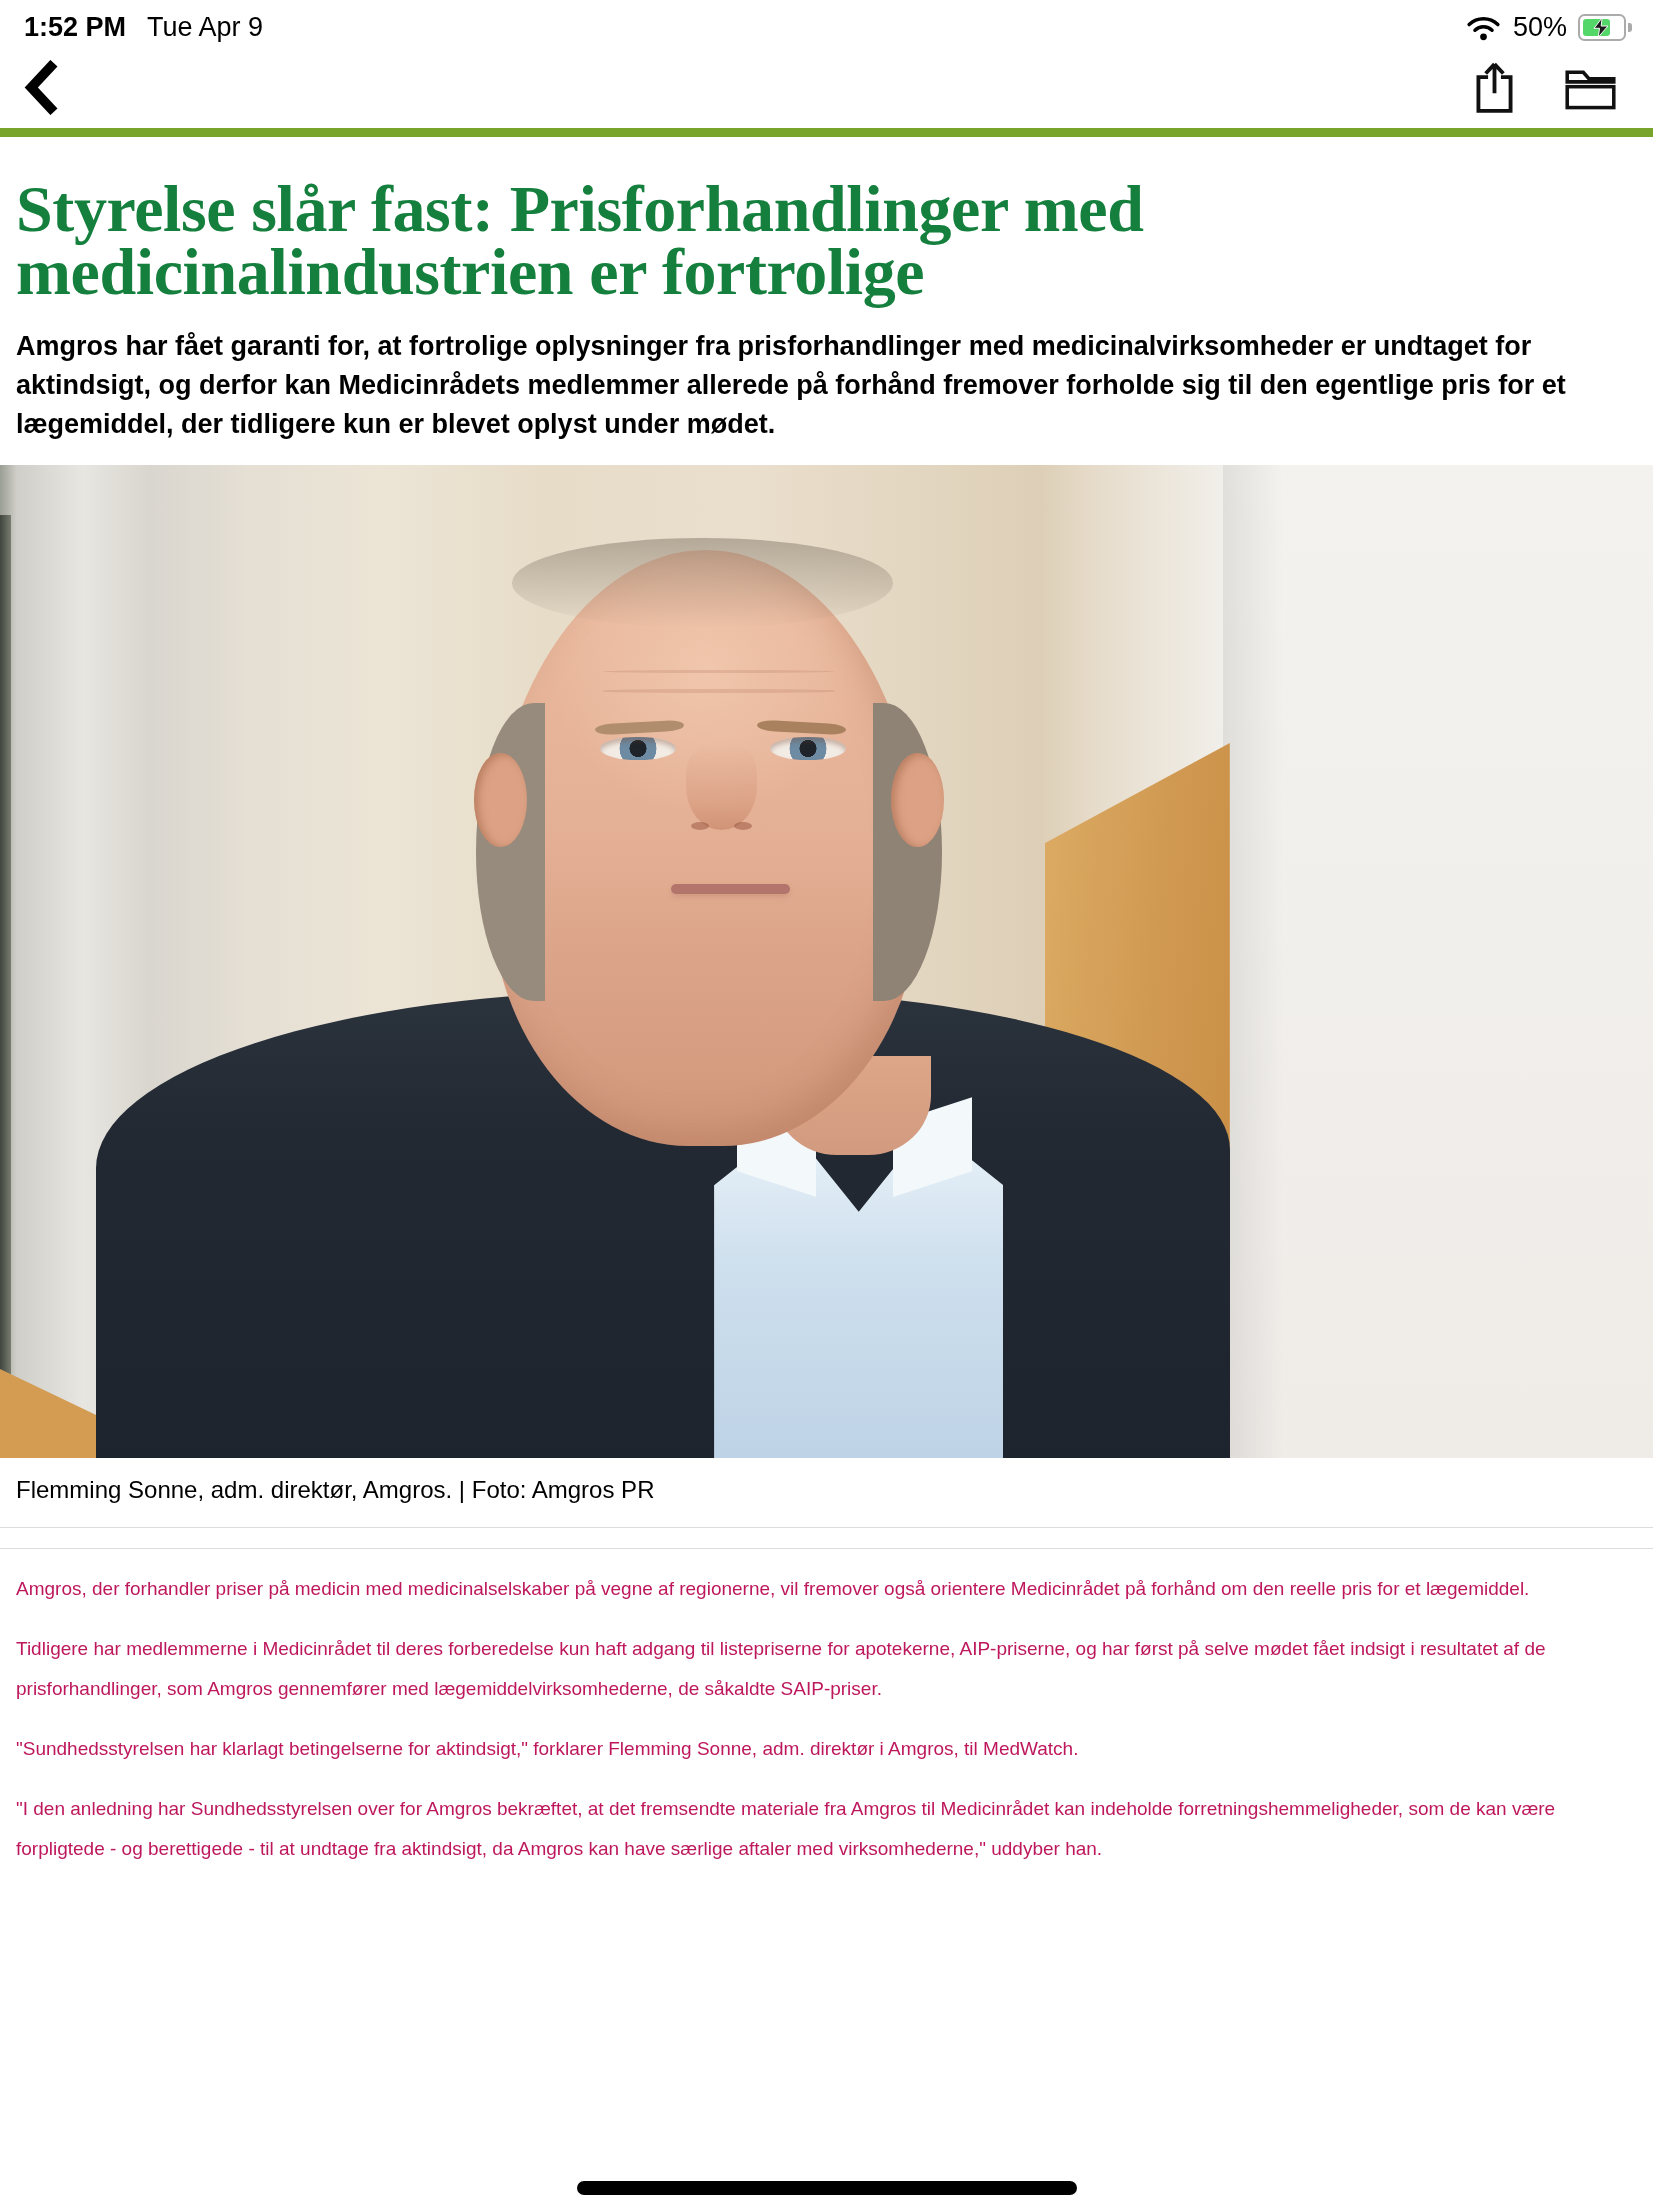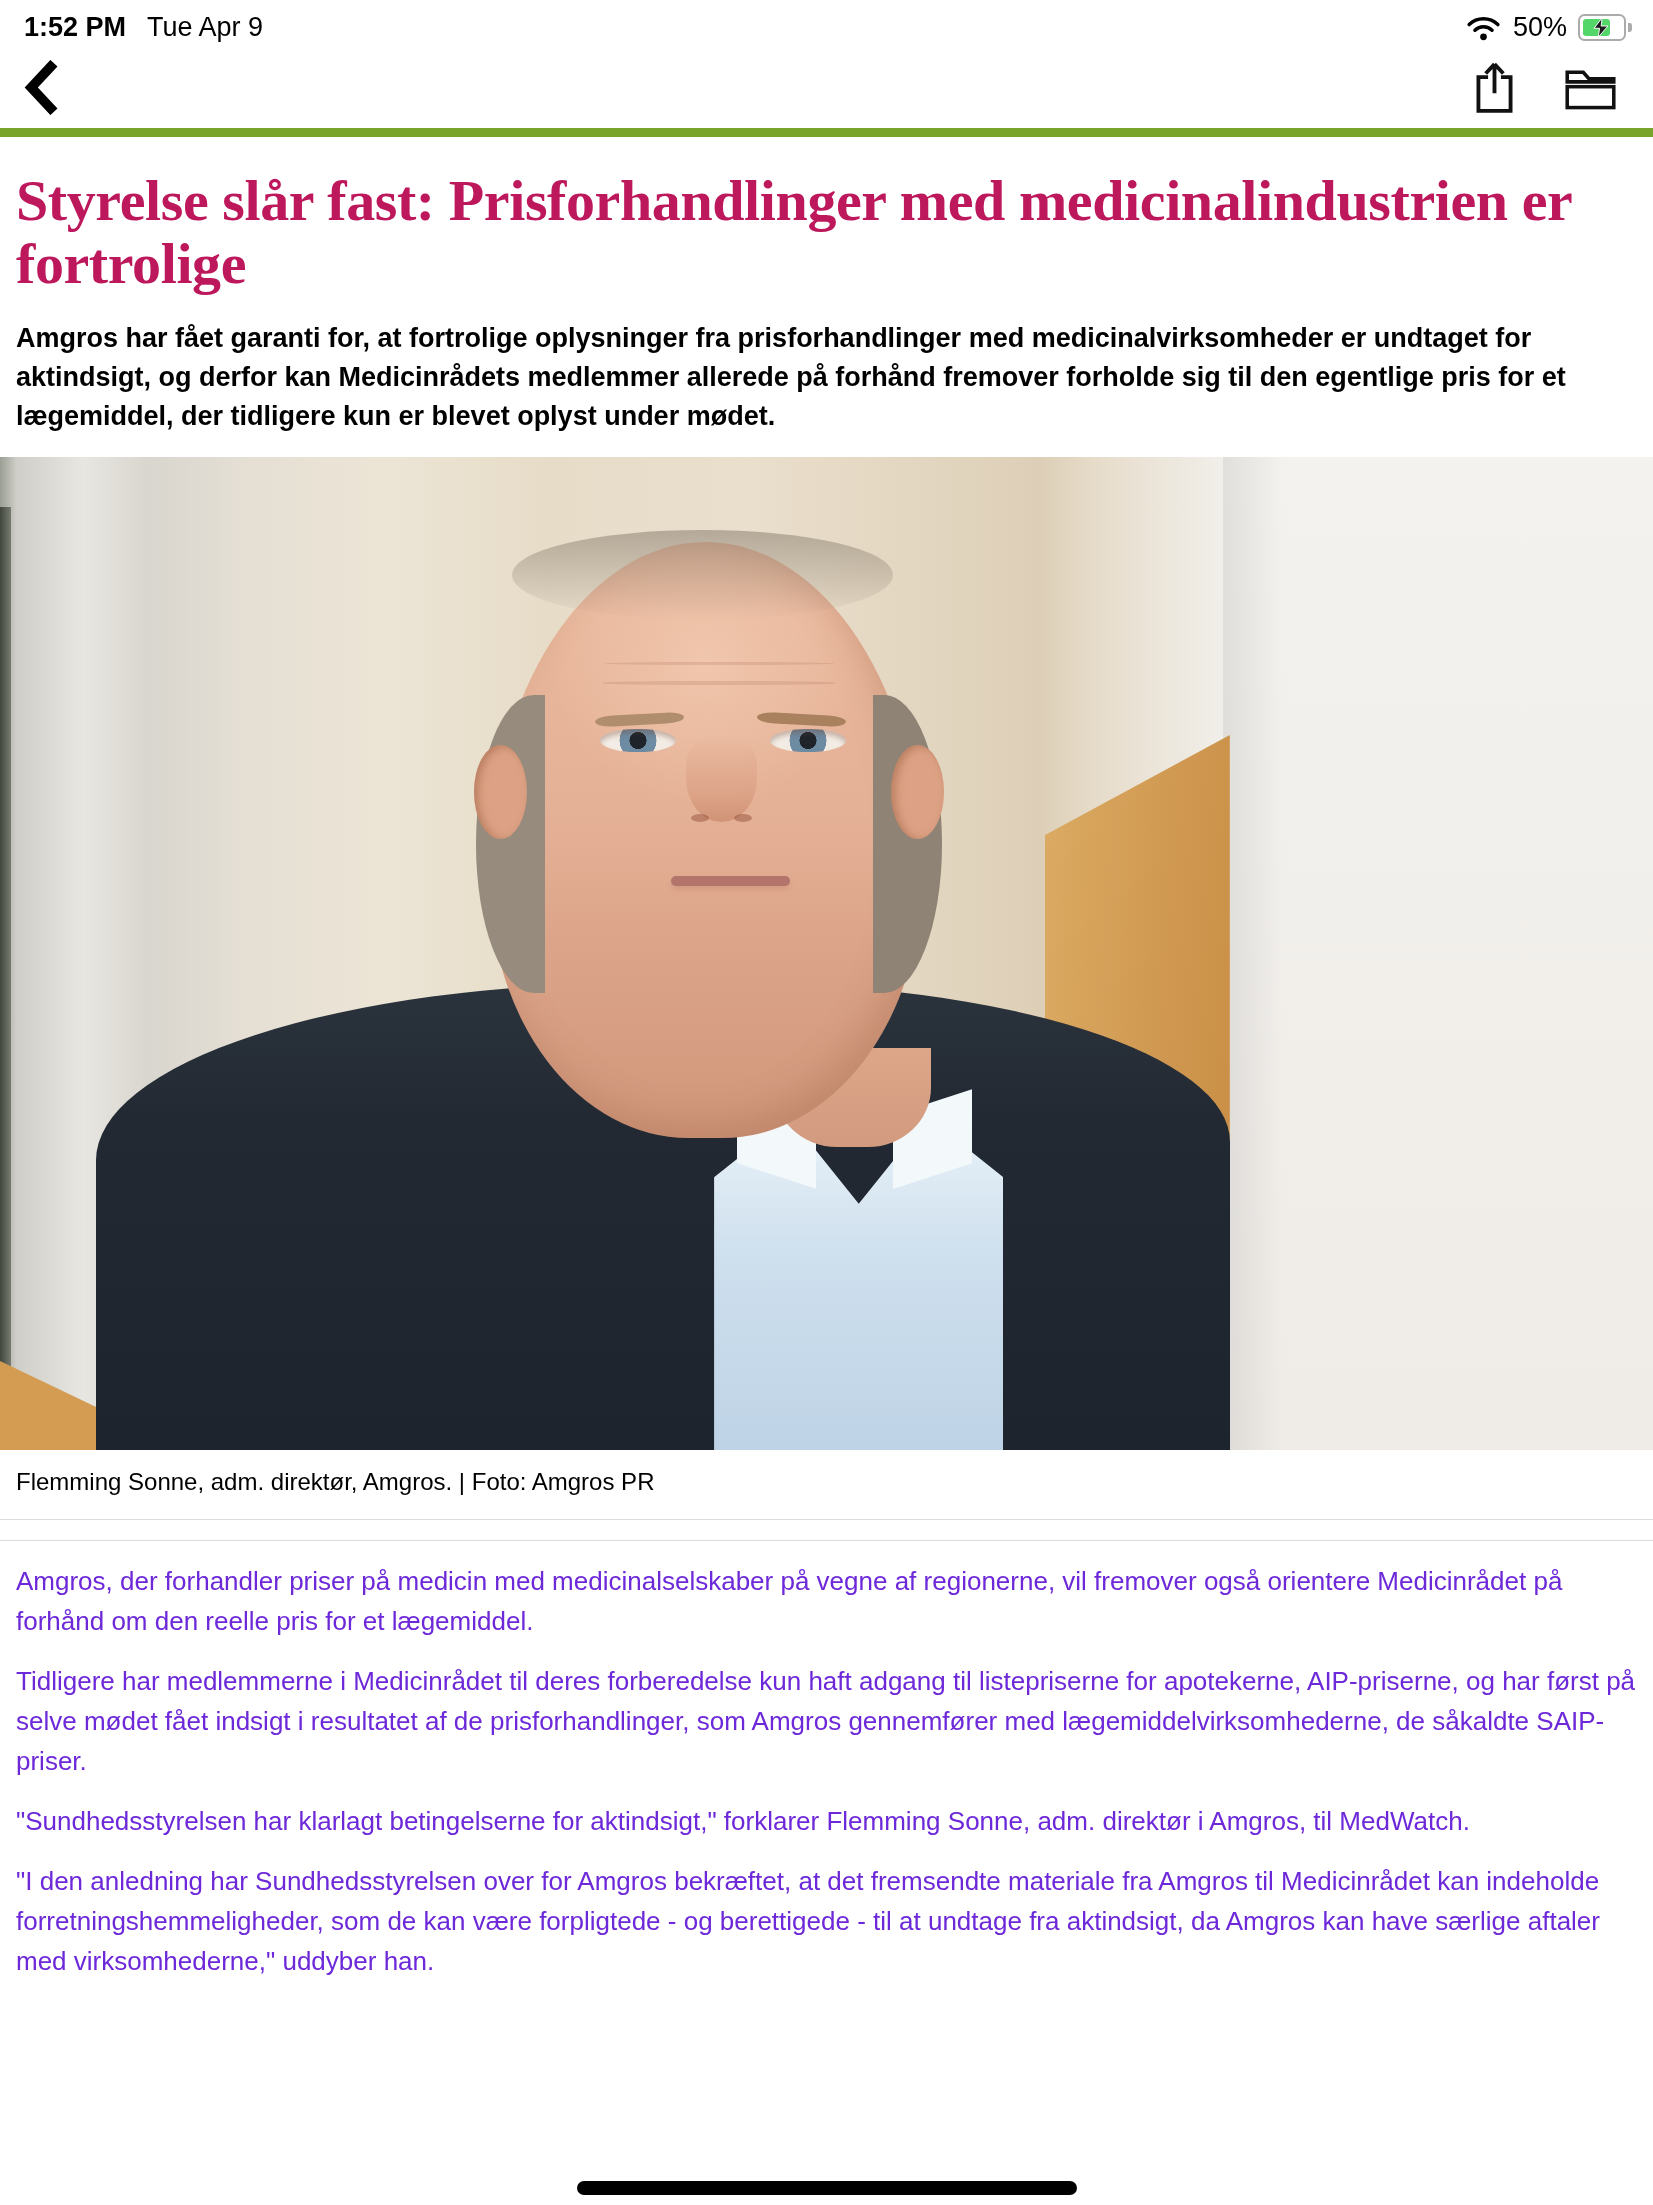--- a/index.html
+++ b/index.html
@@ -22,22 +22,22 @@
   
   .nav-bar{height:81px;position:relative;display:flex;align-items:center;padding:0 36px 0 22.6px;}
   .nav-title{position:absolute;left:0;right:0;text-align:center;font-size:34px;font-weight:700;pointer-events:none;}
   .nav-back{background:none;border:none;padding:0;cursor:pointer;display:flex;align-items:center;}
   .nav-actions{margin-left:auto;display:flex;gap:47px;align-items:center;}
   .nav-actions button{background:none;border:none;padding:0;cursor:pointer;display:flex;align-items:center;}
   .accent-bar{height:9px;}
   
   .content{padding:0 16px;}
   .article-date{margin-top:36px;font-size:25px;color:#9b9b9b;}
-  .headline{margin:32px 0 0 0;font-family:"Liberation Serif",serif;font-weight:700;
-    font-size:58px;line-height:63px;letter-spacing:-0.4px;color:#be185d;}
+  .headline{margin:40px 0 0 0;font-family:"Liberation Serif",serif;font-weight:700;
+    font-size:66px;line-height:63px;letter-spacing:-0.4px;color:#15803d;}
   .lede{margin:24px 0 0 0;font-size:27px;font-weight:700;line-height:39px;color:#000;}
   
   .photo{position:relative;margin-top:21px;width:1653px;height:993px;overflow:hidden;background:#e9e4da;}
   .ph-bg{position:absolute;inset:0;background:
     linear-gradient(90deg,#9a9e94 0%,#cfcec8 1%,#e8e6e1 5%,#d9d6cf 9%,#e5dfd4 15%,
       #ece5d6 23%,#e7dcc8 33%,#eadfcd 45%,#e3d6c0 56%,#ddcfb7 63%,#e6dbc9 66%,
       #f1efea 74%,#f3f1ed 88%,#efede9 100%);}
   .ph-dark-edge{position:absolute;left:0;top:5%;bottom:8%;width:11.3px;
     background:linear-gradient(90deg,#40453e,#787c70);}
   .ph-pillar{position:absolute;left:74%;right:0;top:0;bottom:0;
@@ -87,21 +87,21 @@
     border-radius:40% 40% 55% 55%;}
   .nostril-l,.nostril-r{position:absolute;top:36%;width:1.1%;height:.8%;background:rgba(150,80,60,.5);border-radius:50%;}
   .nostril-l{left:41.8%;} .nostril-r{left:44.4%;}
   .mouth{position:absolute;left:40.6%;top:42.2%;width:7.2%;height:1%;background:#b3756b;border-radius:9.7px;
     box-shadow:0 3.2px 4px rgba(200,140,120,.5);}
   
   .caption{padding:0 16px;margin-top:18px;font-size:24px;color:#000000;}
   .divider{height:1.6px;background:#dcdcdc;}
   .div-1{margin-top:22.6px;} .div-2{margin-top:19.4px;}
   .byline{padding:0 16px;margin-top:21px;font-size:25px;color:#1a1a1a;letter-spacing:0.4px;}
-  .article-body{padding:0 16px;margin-top:6.5px;font-size:26px;line-height:40px;color:#6d28d9;}
+  .article-body{padding:0 16px;margin-top:6.5px;font-size:19px;line-height:40px;color:#be185d;}
   .article-body p{margin:20px 0 0 0;}
   
   .home-indicator{position:absolute;bottom:9.7px;left:50%;transform:translateX(-50%);
     width:500px;height:14.5px;border-radius:8px;background:#000;}
   svg{display:block;}
 </style>
 </head>
 <body>
 
 <div class="screen">

